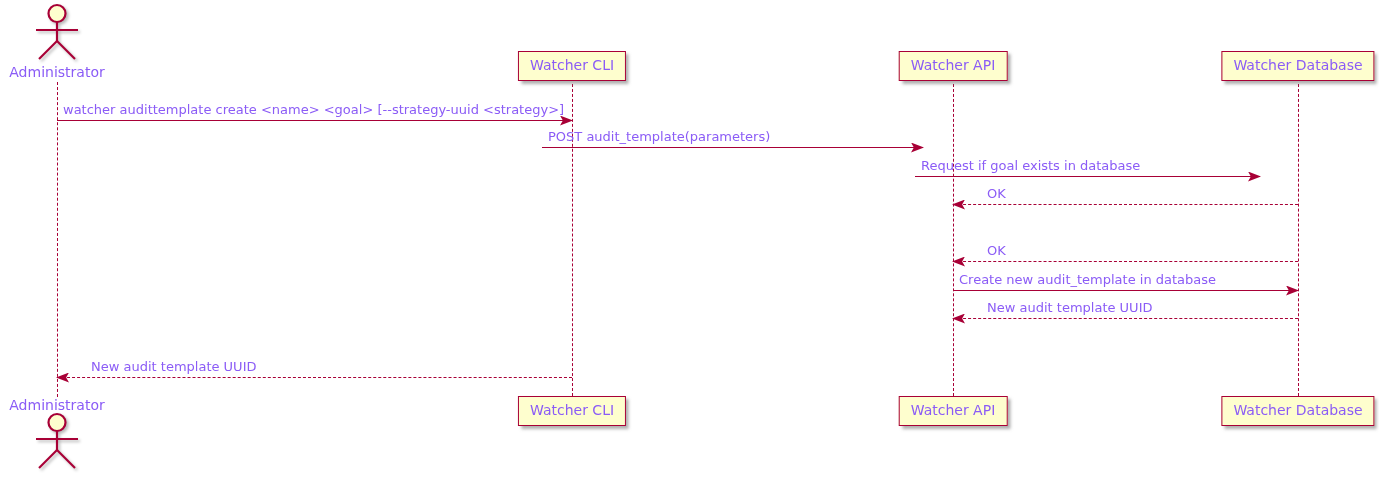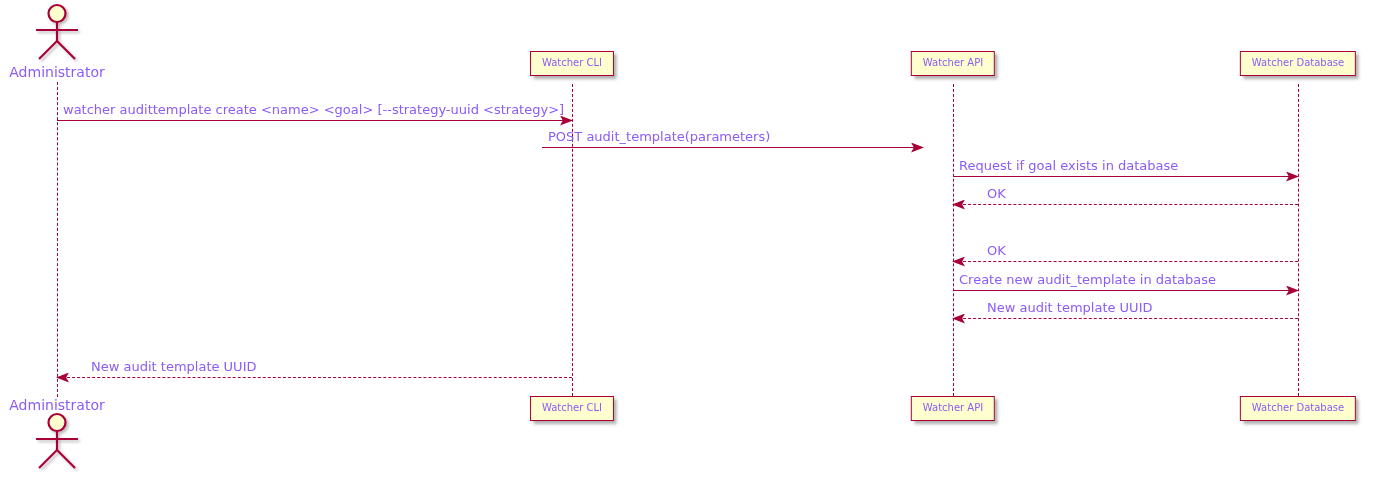--- a/index.html
+++ b/index.html
@@ -11,21 +11,21 @@
     color:#8b5cf6;
     overflow:hidden;
   }
   
   .pbox{
     position:absolute;
     transform:translateX(-50%);
     background:#FEFECE;
     border:1.8px solid #A80036;
     padding:5px 11px 6px 11px;
-    font-size:10px;
+    font-size:14px;
     line-height:1.2;
     white-space:nowrap;
     box-shadow:3px 3px 3px rgba(110,110,110,0.55);
     z-index:3;
   }
   
   .lifeline{
     position:absolute;
     top:84px;height:312px;width:0;
     border-left:1px dashed #A80036;
@@ -81,21 +81,21 @@
     <div class="msg-line"></div>
     <span class="arrowhead"></span>
   </div>
 
   <div class="msg solid right" style="left:542px;top:129px;width:381px;">
     <div class="msg-label">POST audit_template(parameters)</div>
     <div class="msg-line"></div>
     <span class="arrowhead"></span>
   </div>
 
-  <div class="msg solid right" style="left:953px;top:158px;width:345px;">
+  <div class="msg solid right" style="left:915px;top:158px;width:345px;">
     <div class="msg-label">Request if goal exists in database</div>
     <div class="msg-line"></div>
     <span class="arrowhead"></span>
   </div>
 
   <div class="msg dashed left" style="left:953px;top:186px;width:345px;">
     <div class="msg-label">OK</div>
     <div class="msg-line"></div>
     <span class="arrowhead"></span>
   </div>

